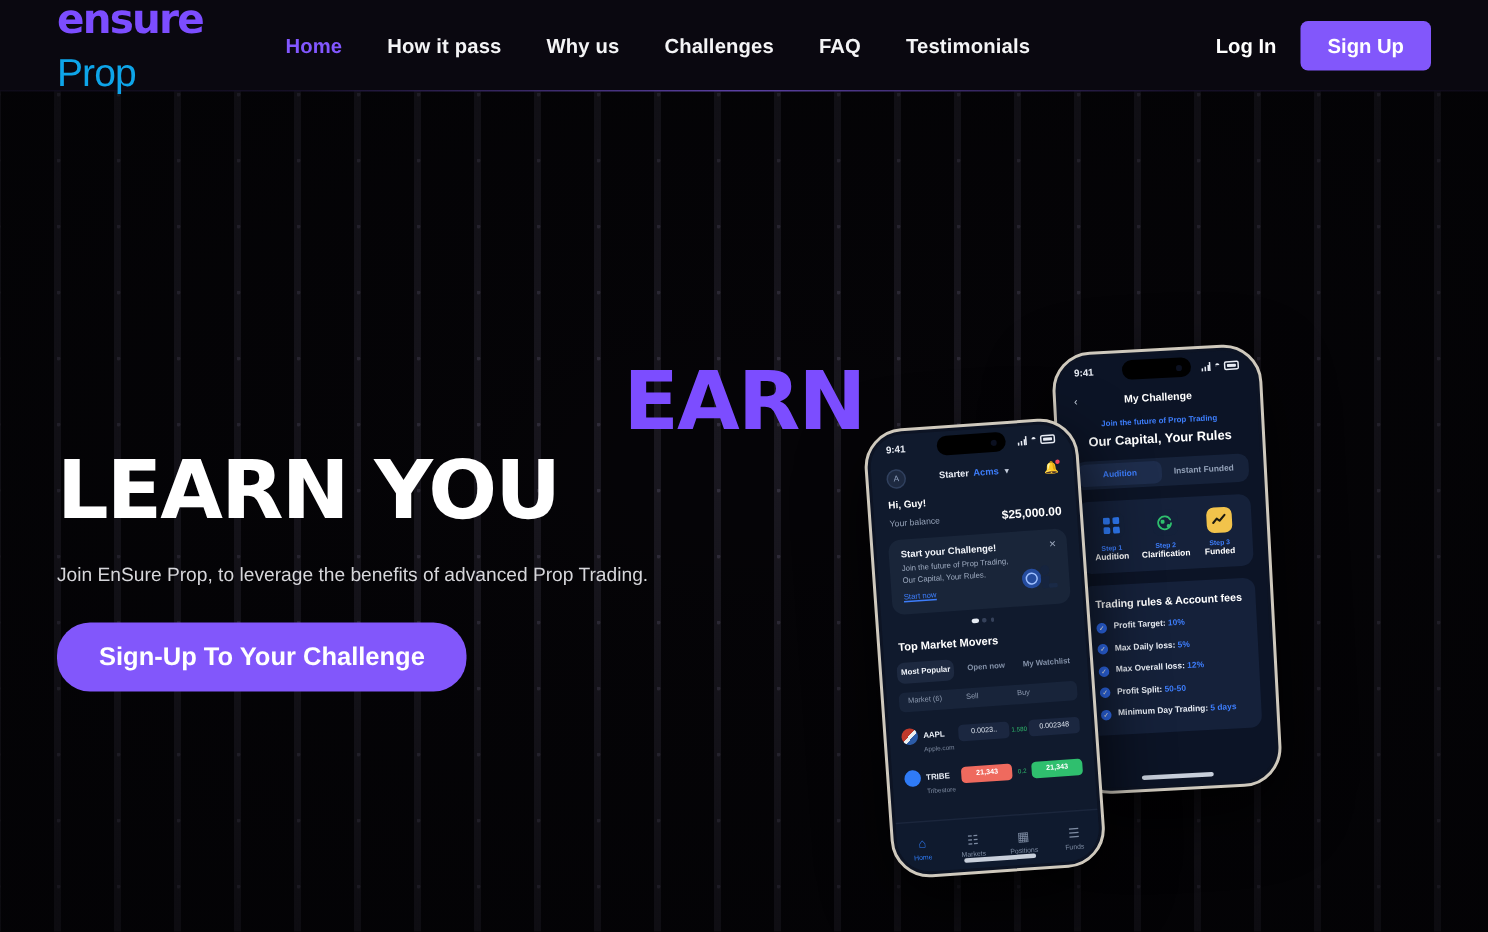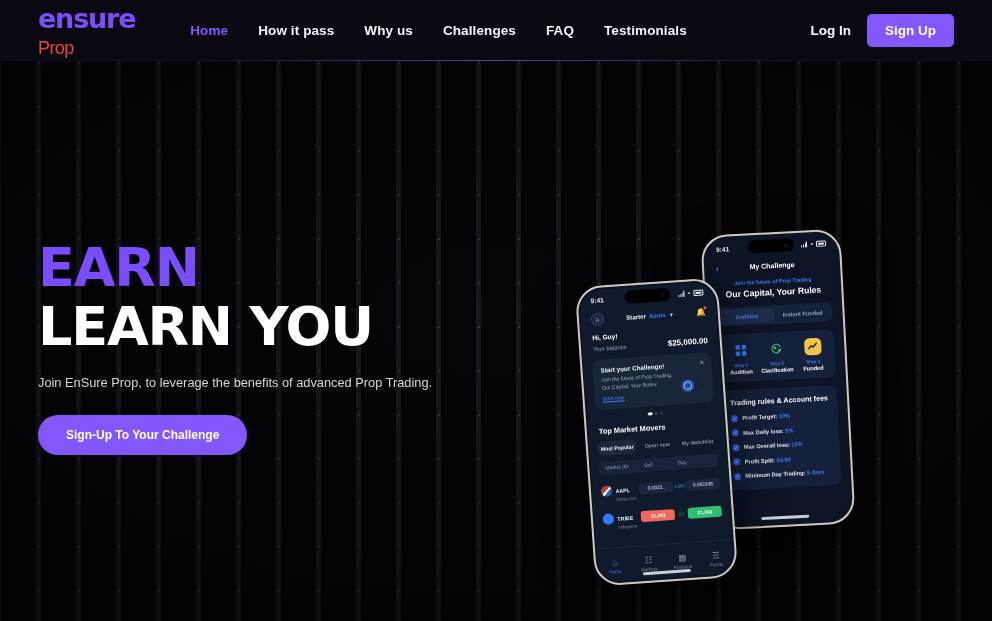--- a/index.html
+++ b/index.html
@@ -55,21 +55,21 @@
        rgba(120,85,235,.10) 20%,
        rgba(141,100,255,.62) 50%,
        rgba(120,85,235,.10) 80%,
        rgba(120,85,235,.04) 100%);
   }
   .logo{ display:flex; align-items:baseline; gap:4px; letter-spacing:-.5px;flex-direction:column; }
   .logo-mark{
     font-size:27px; font-weight:700; color:#7c4dff;
     font-family:"DejaVu Sans", sans-serif; letter-spacing:-1.2px;
   }
-  .logo-word{ font-size:18px; font-weight:400; color:#ef4444; letter-spacing:-.6px; }
+  .logo-word{ font-size:26px; font-weight:400; color:#0ea5e9; letter-spacing:-.6px; }
 
   #nav-links{ display:flex; align-items:center; gap:30px; margin-left:55px; }
   .nav-link{
     font-size:13.5px; font-weight:600; color:#f4f4f6;
     letter-spacing:.1px; cursor:pointer; white-space:nowrap;
   }
   .nav-link.active{ color:#8257ff; }
 
   #nav-right{ margin-left:auto; display:flex; align-items:center; gap:16px; }
   #login-link{ font-size:13.5px; font-weight:700; color:#fff; cursor:pointer; }
@@ -81,34 +81,34 @@
   }
 
   
   #hero{ position:relative; z-index:4; padding:0 38px; }
   #headline{ margin-top:180px; line-height:1.0; }
   .head-line{
     font-size:54px; font-weight:700; letter-spacing:-1.2px;
     font-family:"DejaVu Sans", sans-serif;
     display:block; margin-bottom:5px;
   }
-  .head-accent{ color:#7c4dff; }
+  .head-accent{ color:#7c4dff;text-align:center; }
   .head-plain{ color:#ffffff; }
 
   #hero-copy{ margin-top:21px; max-width:445px; }
   #hero-copy p{
     font-size:12.8px; line-height:1.32; color:#d6d6da; font-weight:400;
   }
   #hero-copy p + p{ margin-top:14px; }
 
   #cta-btn{
     margin-top:23px;
     background:#8257fb; color:#fff; border:none;
     font-family:"Liberation Sans", sans-serif;
-    font-size:12px; font-weight:700;
+    font-size:17px; font-weight:700;
     padding:13px 28px; border-radius:22px; cursor:pointer;
   }
 
   
   #phones{ position:absolute; left:560px; top:222px; width:340px; height:380px; z-index:3; }
   .phone{
     position:absolute;
     background:#0d1424;
     border-radius:26px;
     border:2.5px solid #cfc9bd;

